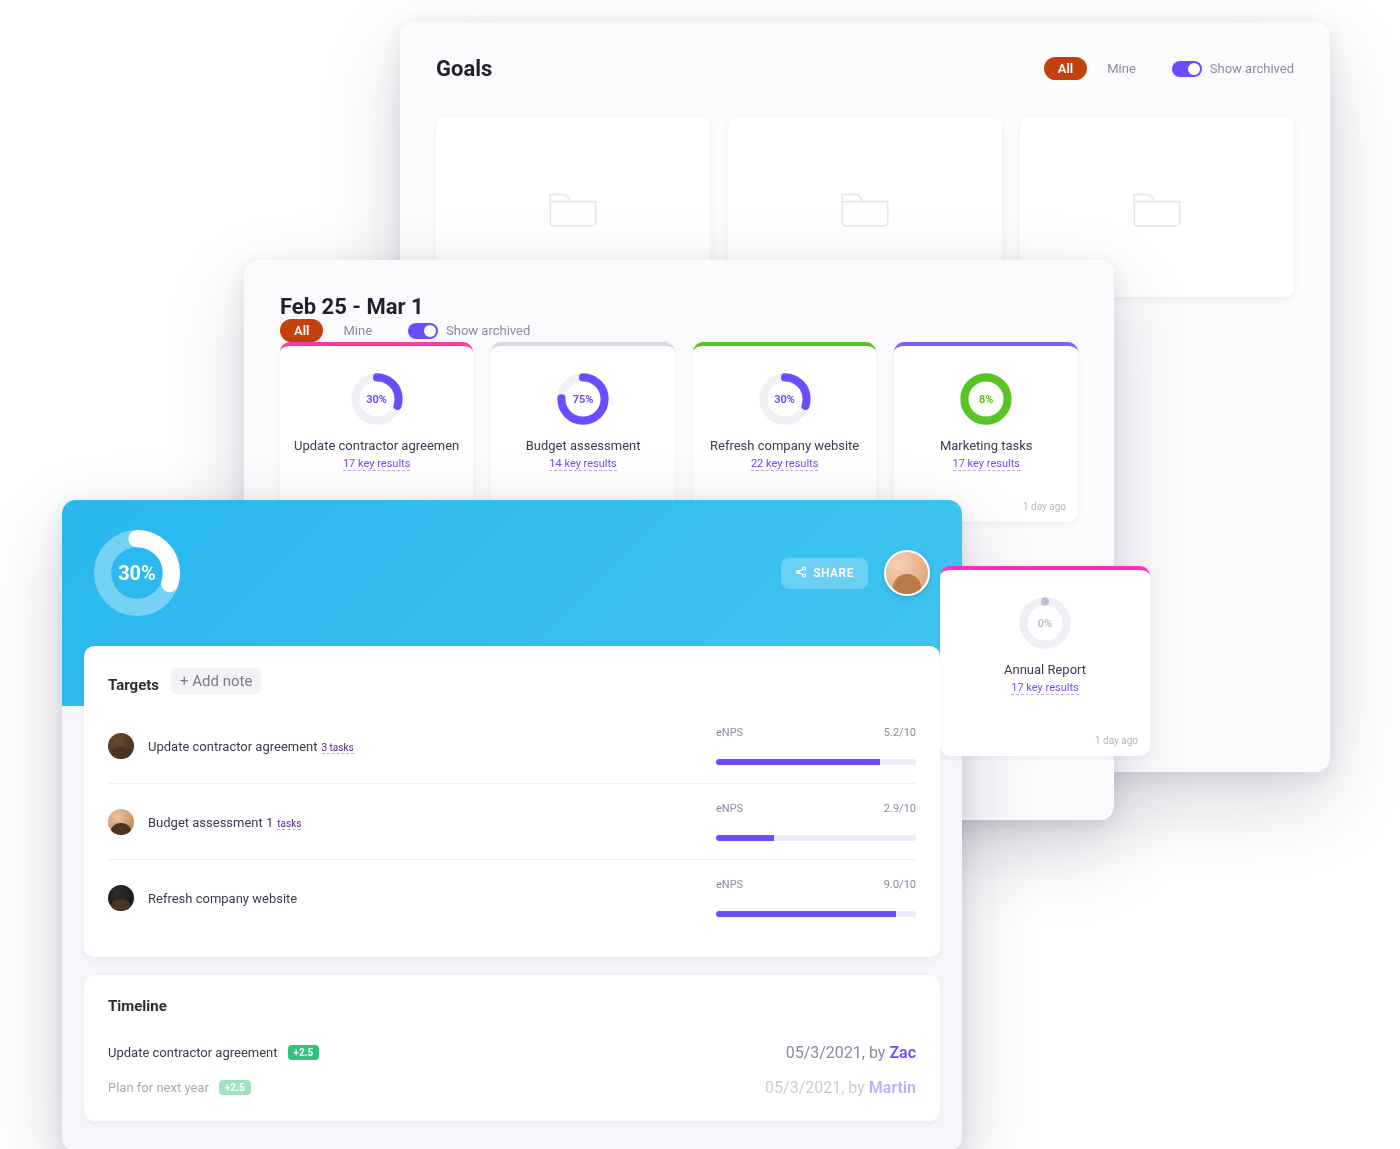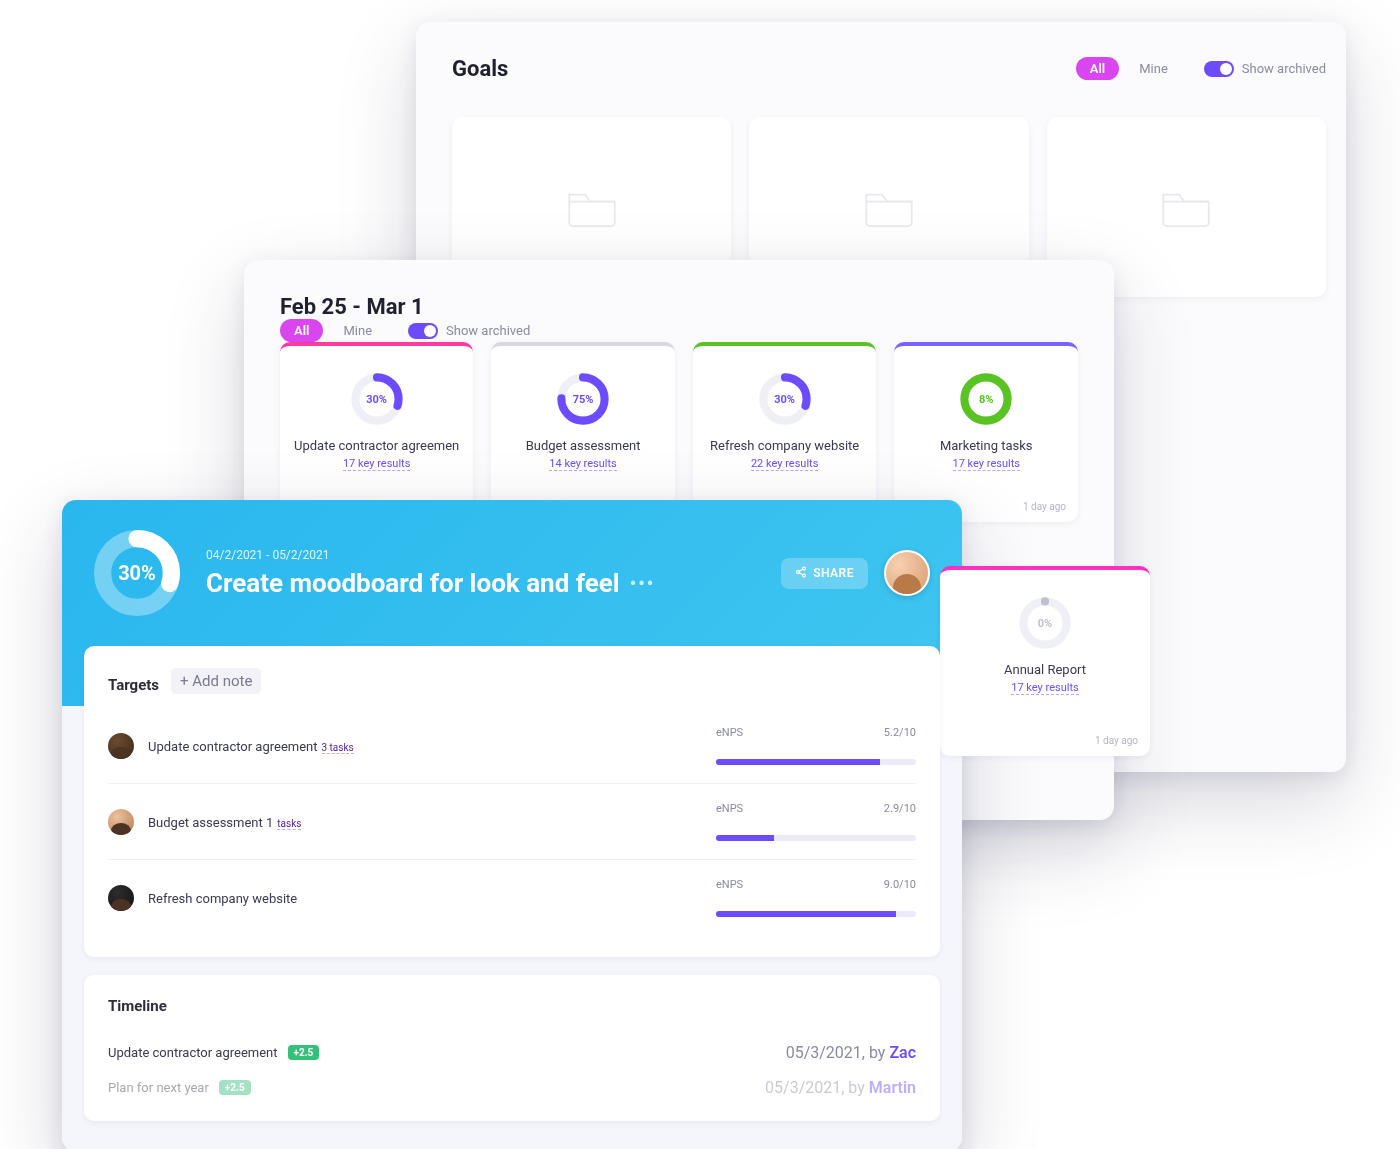--- a/index.html
+++ b/index.html
@@ -16,32 +16,32 @@
   
   .window {
     position: absolute;
     background: #fbfbfd;
     border-radius: 14px;
     box-shadow: 0 30px 80px rgba(40,40,80,0.18), 0 6px 20px rgba(40,40,80,0.10);
   }
 
   
   #w1 {
-    left: 416px; top: 22px;
+    left: 400px; top: 22px;
     width: 930px; height: 750px;
-    padding: 34px 20px 40px 36px;
+    padding: 34px 36px 40px 36px;
   }
   #w1 .hdr { display:flex; align-items:center; justify-content:space-between; margin-bottom: 36px; }
   .hdr-title { font-size: 22px; font-weight: 700; color:#1f2030; }
   .hdr-controls { display:flex; align-items:center; gap:22px; font-size:13px; color:#8a8aa3; }
   .seg { display:flex; align-items:center; gap:6px; }
   .seg .pill {
     padding:4px 14px; border-radius:999px; cursor:pointer;
   }
-  .seg .pill.active { background:#d946ef; color:#fff; font-weight:600;text-align:right; }
+  .seg .pill.active { background:#c2410c; color:#fff; font-weight:600;text-align:right; }
   .seg .pill.inactive { color:#8a8aa3; }
   .toggle-row { display:flex; align-items:center; gap:8px; }
   .toggle {
     width:30px; height:16px; border-radius:999px; background:#6d4cff;
     position:relative;
   }
   .toggle::after{
     content:""; position:absolute; right:2px; top:2px; width:12px; height:12px;
     background:#fff; border-radius:50%;
   }
@@ -358,27 +358,20 @@
   <div class="hero">
     <div class="hero-ring">
       <svg viewBox="0 0 40 40">
         <circle class="bg" cx="20" cy="20" r="16"></circle>
         <circle class="fg" id="hero-fg" cx="20" cy="20" r="16" style="stroke:#ffffff; stroke-dasharray:30.15928947446201 100.53096491487338"></circle>
       </svg>
       <div class="lbl">
           <span id="hero-pct">30%</span>
         </div>
     </div>
-    <div class="hero-text">
-      <div class="daterange">04/2/2021 - 05/2/2021</div>
-      <div class="title">
-        <span>Create moodboard for look and feel</span>
-        <span class="dots">•••</span>
-      </div>
-    </div>
     <div class="hero-right">
       <div class="share-btn">
         <span>
           <svg width="12" height="12" viewBox="0 0 24 24" fill="none" stroke="#fff" stroke-width="2.5" stroke-linecap="round">
             <circle cx="18" cy="5" r="3"></circle>
               <circle cx="6" cy="12" r="3"></circle>
               <circle cx="18" cy="19" r="3"></circle>
             <path d="M8.6 10.6 15.4 6.4M8.6 13.4l6.8 4.2"></path>
           </svg>
         </span>

